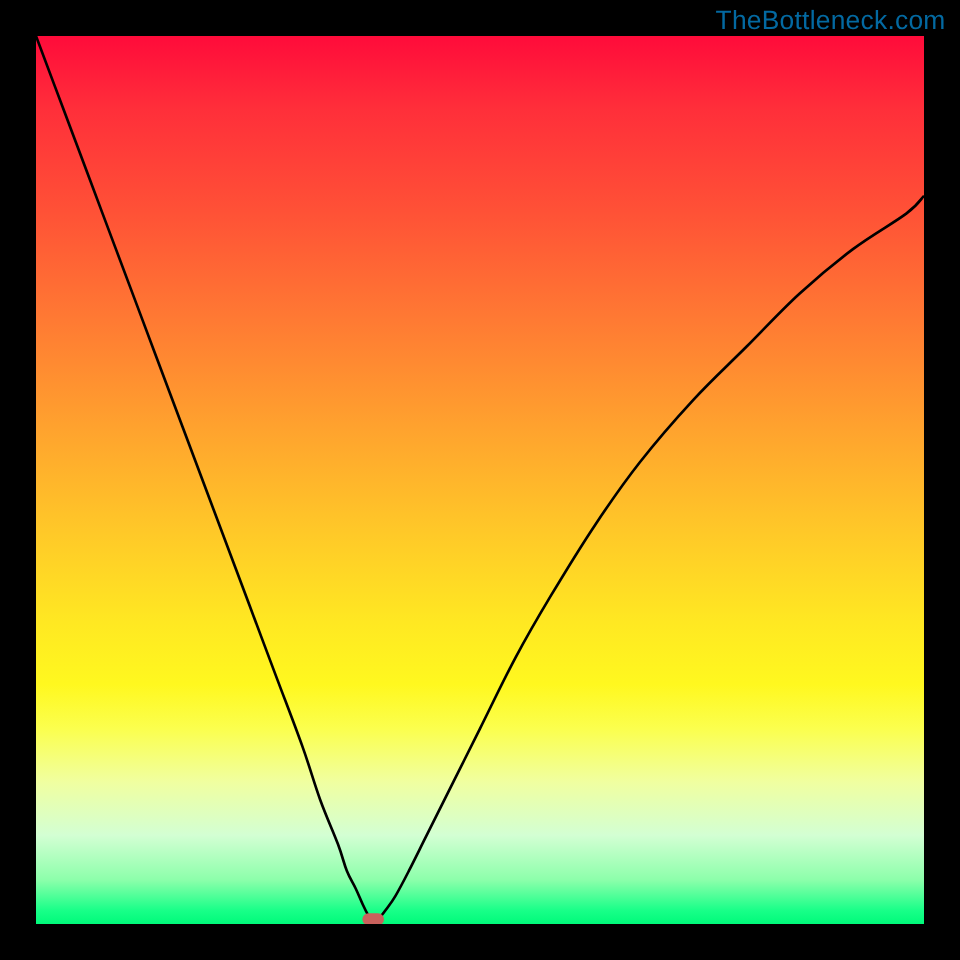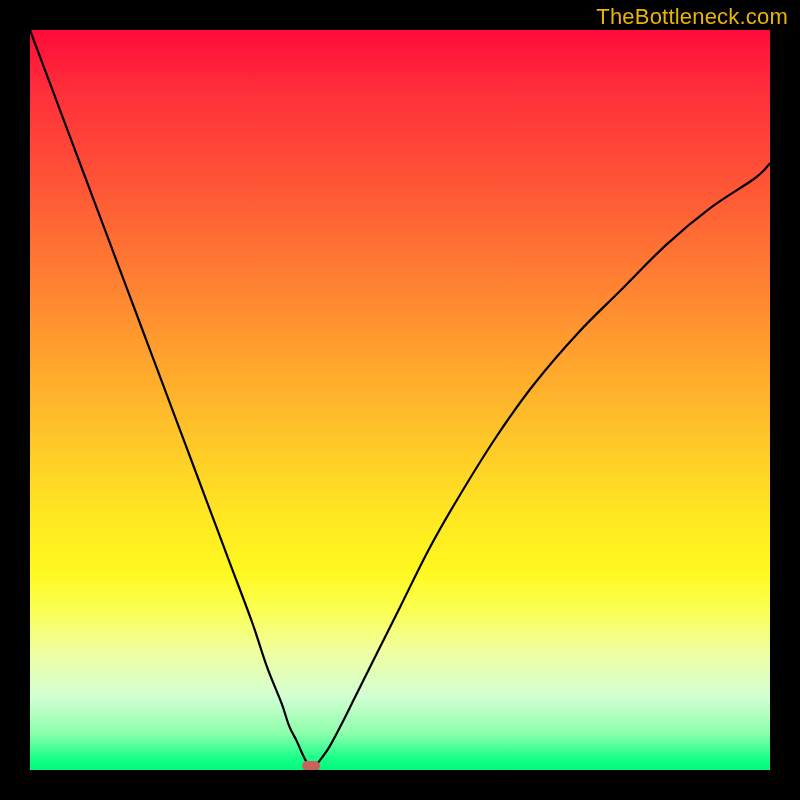--- a/index.html
+++ b/index.html
@@ -55,21 +55,21 @@
     width: 18px;
     height: 10px;
     border-radius: 5px;
     background: #c9615c;
     transform: translate(-50%, -50%);
   }
   .watermark {
     position: absolute;
     top: 4px;
     right: 12px;
-    color: #eab308;
+    color: #0369a1;
     font-size: 22px;
     font-weight: 400;
     letter-spacing: 0.2px;
   }
 </style>
 </head>
 <body>
 
 <div class="frame">
   <div class="plot-area">

